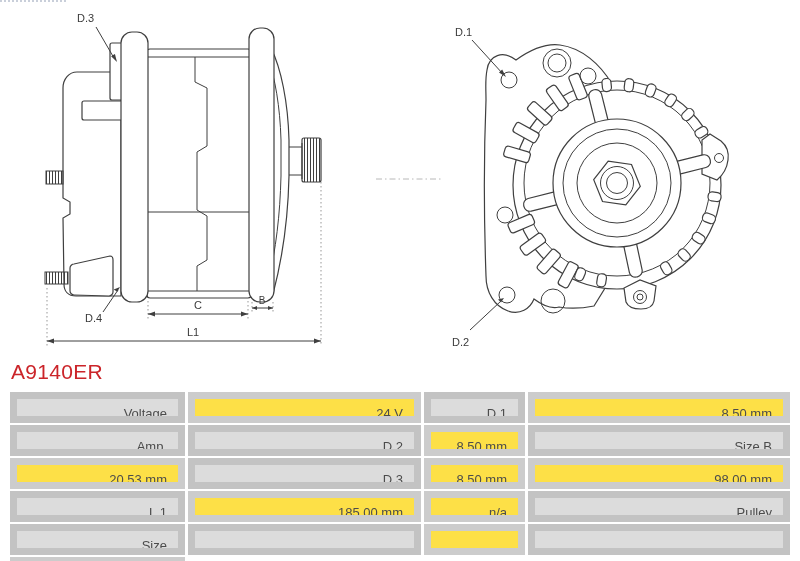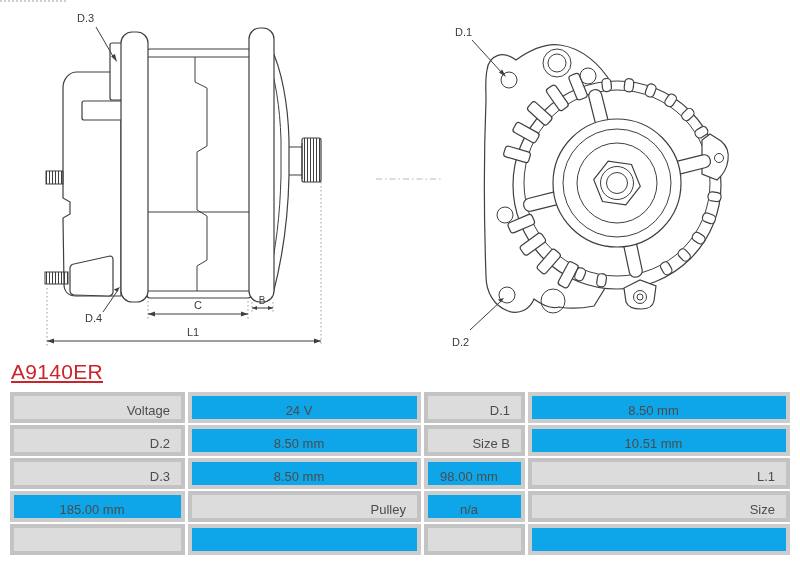--- a/index.html
+++ b/index.html
@@ -7,37 +7,37 @@
     width:800px;height:561px;overflow:hidden;background:#ffffff;
     font-family:"Liberation Sans", sans-serif;position:relative;
   }
   .corner-dots{
     position:absolute;left:0;top:0;width:66px;height:0;
     border-top:2px dotted #c9cfda;
   }
   .diagram-wrap{position:absolute;left:0;top:0;width:800px;height:378px;}
   .part-title{
     position:absolute;left:11px;top:360px;
-    font-size:21px;letter-spacing:.3px;color:#cb2429;text-decoration:underline;
+    font-size:21px;letter-spacing:.3px;color:#cb2429;
   }
   .spec-table{
     position:absolute;left:10px;top:392px;width:780px;
     display:grid;
     grid-template-columns:175px 233px 101px 262px;
     grid-template-rows:repeat(5,31px) 4px;
     gap:2px 3px;
     font-size:13px;color:#4c4c4c;
   }
   .cell{
-    box-sizing:border-box;border:4px solid #0ea5e9;
+    box-sizing:border-box;border:7px solid #0ea5e9;
     line-height:29px;text-align:right;padding-right:11px;
     overflow:hidden;white-space:nowrap;
   }
   .cell.lab{background:#dcdcdc;border-color:#c3c3c3;}
-  .cell.val{background:#0ea5e9;border-color:#cccccc;text-align:center;}
+  .cell.val{background:#fde047;border-color:#cccccc;}
   .cell.stub{padding:0;line-height:4px;}
   svg text{font-family:"Liberation Sans", sans-serif;fill:#3a3a3a;}
   .ln{stroke:#3f3f3f;stroke-width:1.2;fill:none;}
   .lnw{stroke:#3f3f3f;stroke-width:1.2;fill:#ffffff;}
   .thin{stroke:#3f3f3f;stroke-width:1;fill:none;}
   .dim{stroke:#3f3f3f;stroke-width:1;fill:none;}
   .dot{stroke:#979797;stroke-width:1;fill:none;stroke-dasharray:1.5 2.5;}
   .arr{fill:#3f3f3f;stroke:none;}
 </style>
 </head>
@@ -235,33 +235,34 @@
 
 <div class="part-title">A9140ER</div>
 
 <div class="spec-table">
 
   <div class="cell lab">Voltage</div>
   <div class="cell val">24 V</div>
   <div class="cell lab">D.1</div>
   <div class="cell val">8.50 mm</div>
 
+  <div class="cell lab">Amp.</div>
   <div class="cell lab">D.2</div>
   <div class="cell val">8.50 mm</div>
 
   <div class="cell lab">Size B</div>
-  <div class="cell val">10.51 mm</div>
+  <div class="cell val">20.53 mm</div>
   <div class="cell lab">D.3</div>
   <div class="cell val">8.50 mm</div>
 
   <div class="cell val">98.00 mm</div>
   <div class="cell lab">L.1</div>
   <div class="cell val">185.00 mm</div>
 
+  <div class="cell val">n/a</div>
   <div class="cell lab">Pulley</div>
-  <div class="cell val">n/a</div>
   <div class="cell lab">Size</div>
 
   <div class="cell lab stub"></div>
   <div class="cell val stub"></div>
   <div class="cell lab stub"></div>
   <div class="cell val stub"></div>
 </div>
 
 </body></html>

